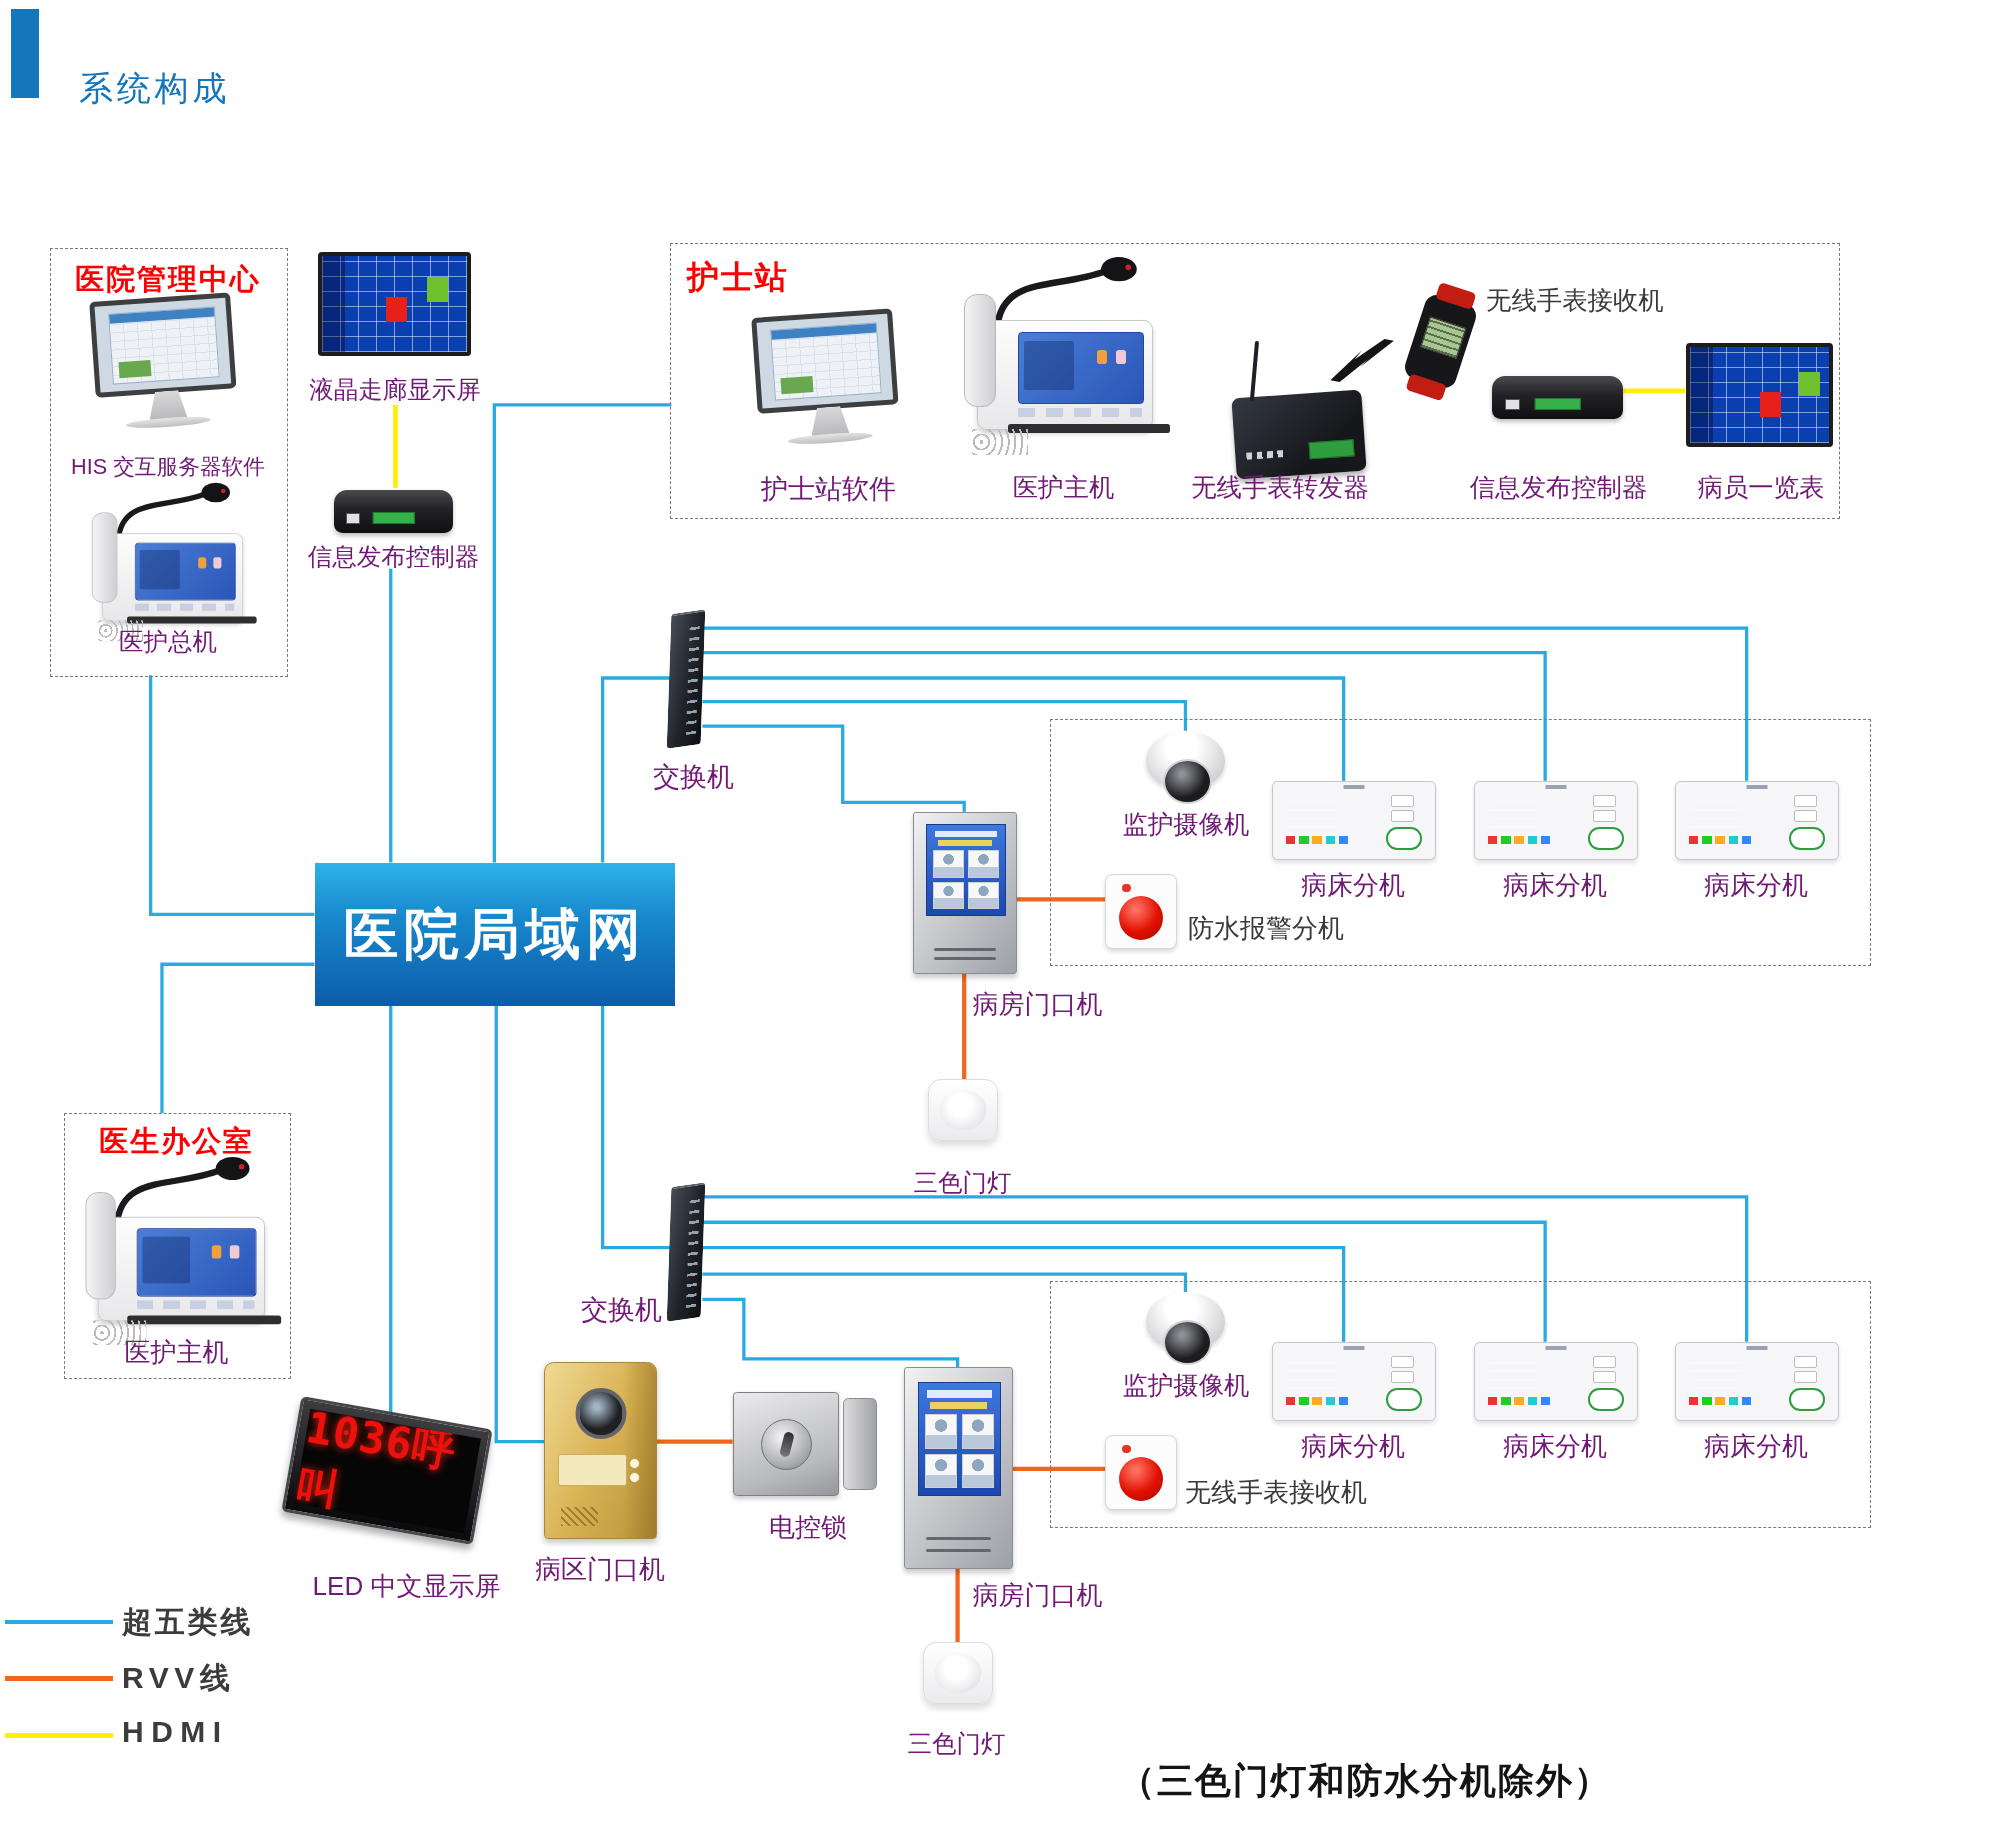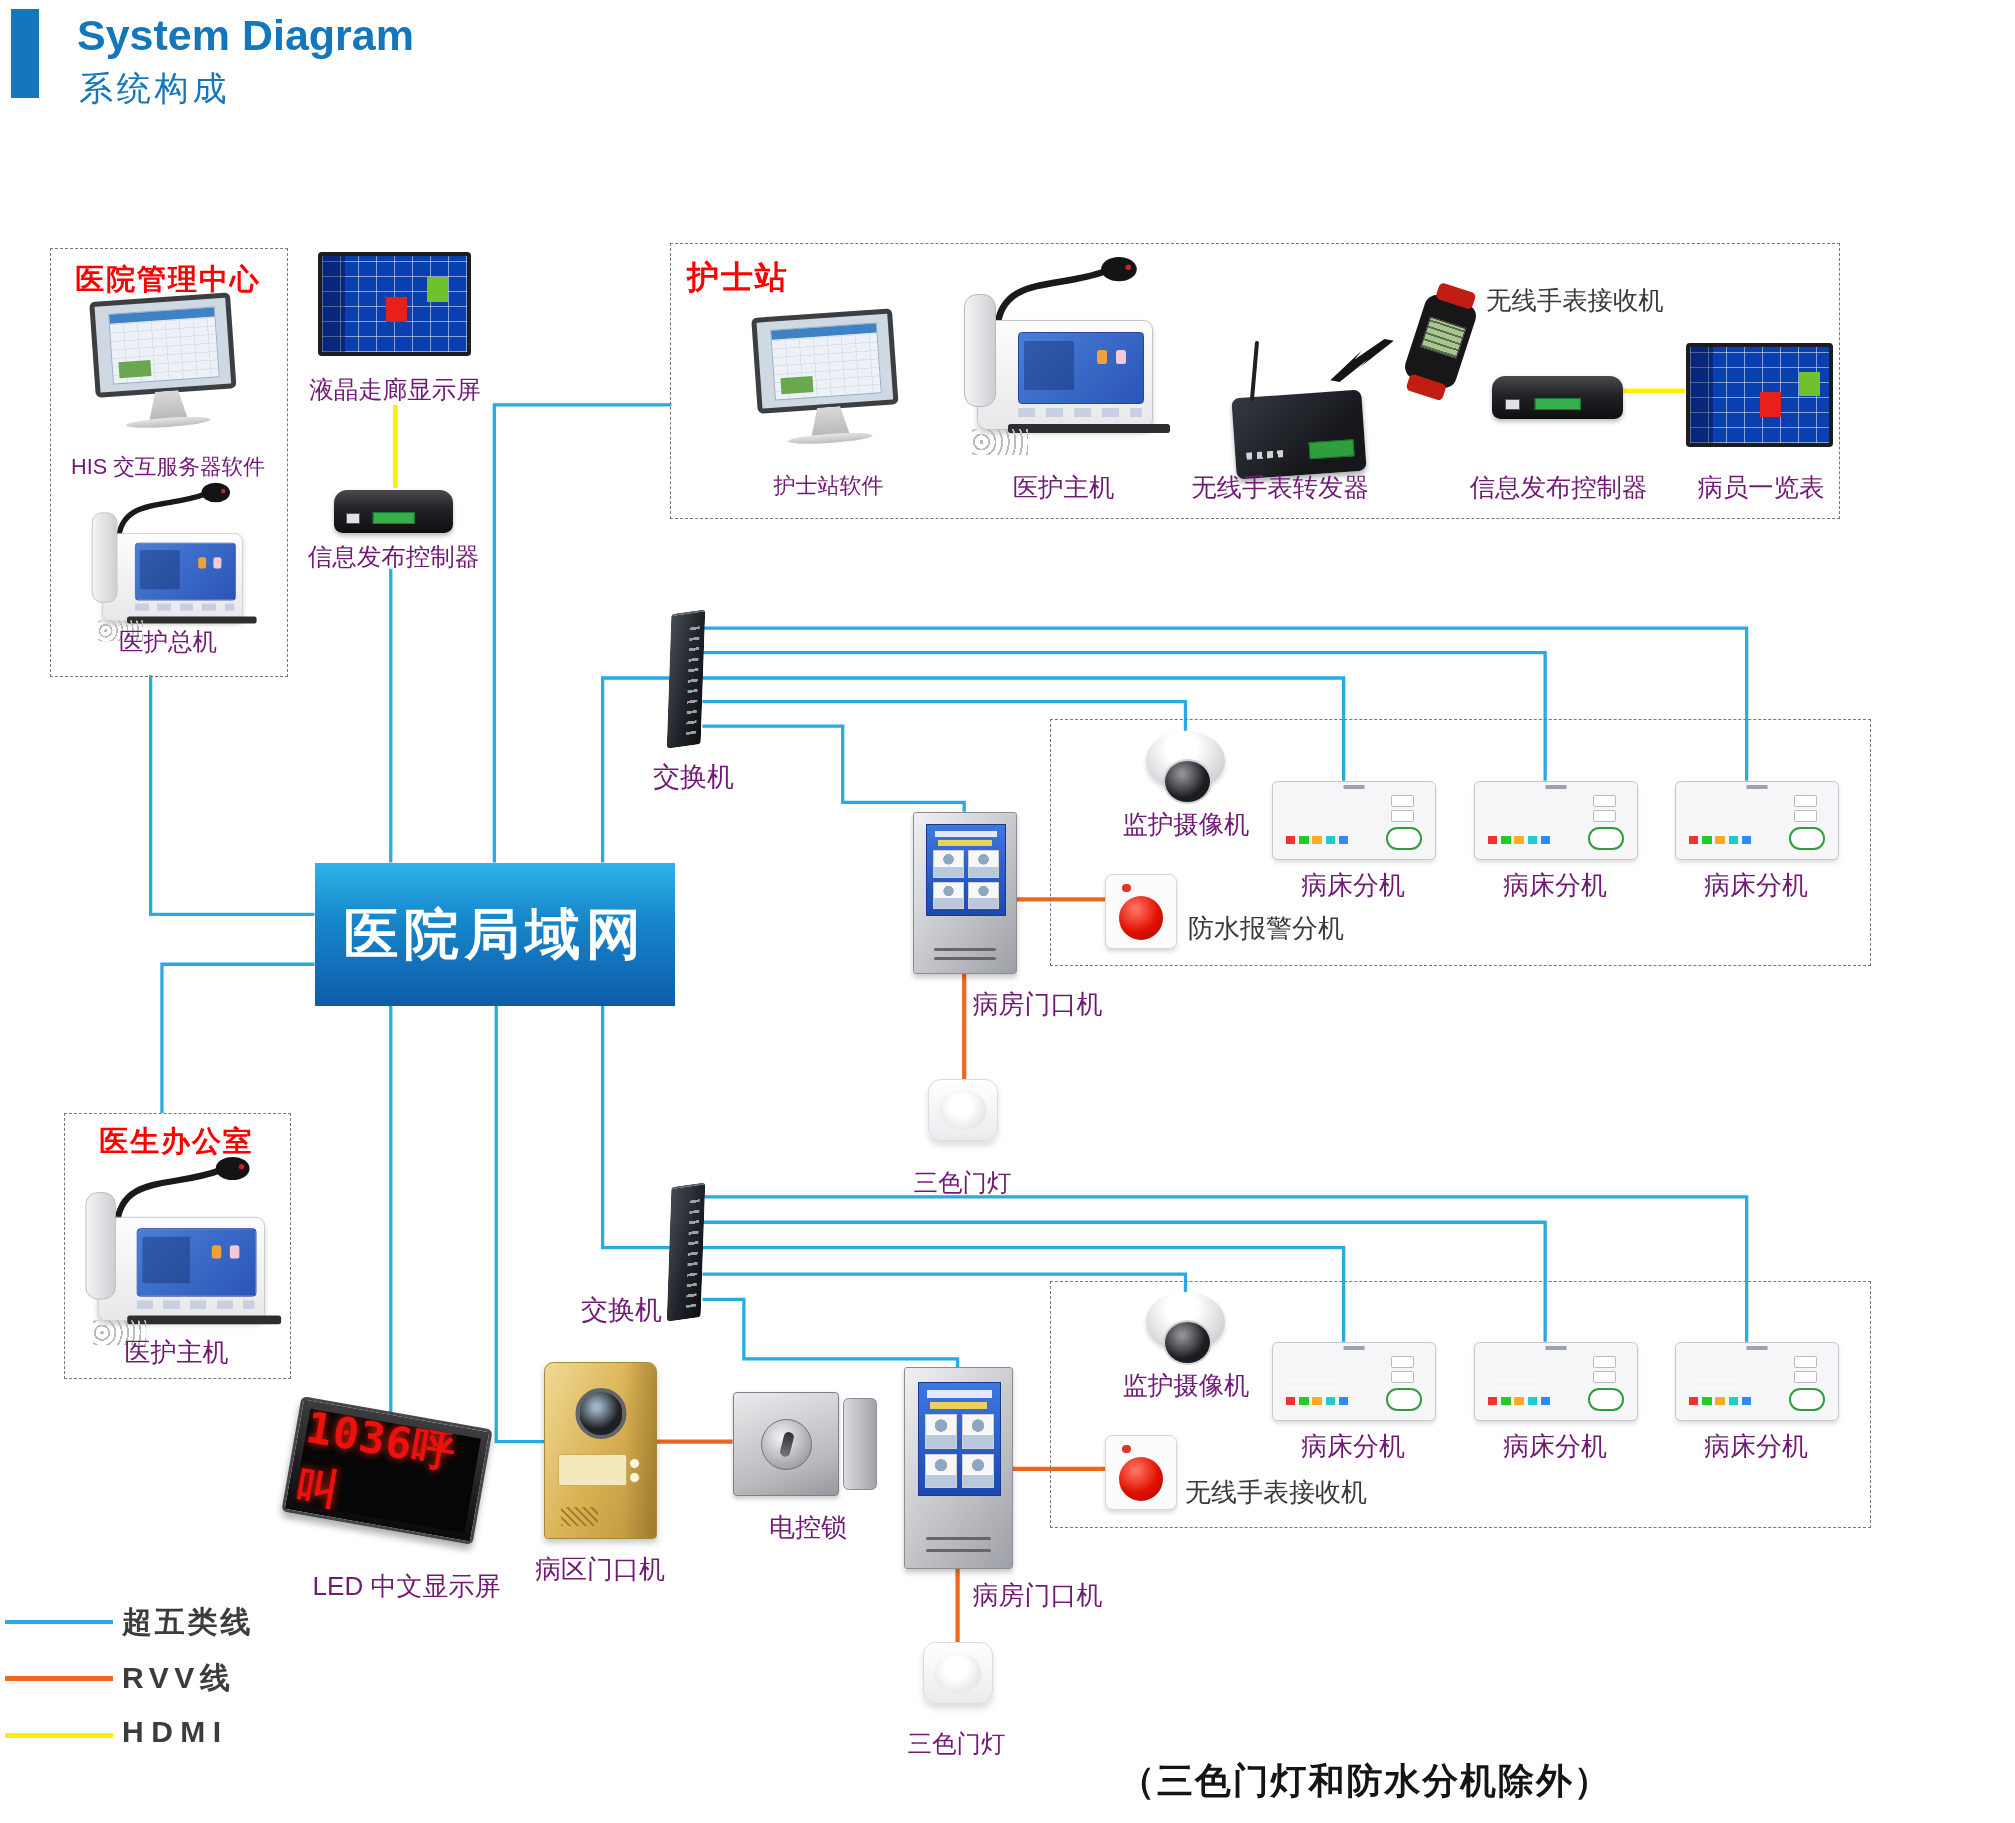--- a/index.html
+++ b/index.html
@@ -160,21 +160,20 @@
     <path class="w-orange" d="M1024,1032 V1146"></path>
     <path class="w-orange" d="M696,1531 H778"></path>
     <path class="w-orange" d="M1074,1560 H1174"></path>
     <path class="w-orange" d="M1017,1664 V1744"></path>
 
     <path class="w-yellow" d="M420,430 V518"></path>
     <path class="w-yellow" d="M1724,415 H1790"></path>
   </svg>
 
   <div class="abs hdr-bar"></div>
-  <div class="abs hdr-en">System Diagram</div>
   <div class="abs hdr-zh">系统构成</div>
 
   <div class="abs gbox" style="left:50px;top:248px;width:236px;height:427px;"></div>
   <div class="abs gtitle" style="left:50px;top:260px;width:236px;text-align:center;">医院管理中心</div>
   <div class="abs imac" style="left:94px;top:297px;">
     <div class="imac-screen">
         <div class="imac-win">
           <div class="imac-bar"></div>
           <div class="imac-green"></div>
         </div>
@@ -219,21 +218,21 @@
   <div class="abs imac" style="left:756px;top:313px;">
     <div class="imac-screen">
         <div class="imac-win">
           <div class="imac-bar"></div>
           <div class="imac-green"></div>
         </div>
       </div>
     <div class="imac-stand"></div>
       <div class="imac-base"></div>
   </div>
-  <div class="abs lbl" style="left:751px;top:471px;width:155px;font-size:22px;">护士站软件</div>
+  <div class="abs lbl" style="left:751px;top:471px;width:155px;font-size:27px;">护士站软件</div>
   <div class="abs phone" style="left:953px;top:256px;">
     <svg width="179" height="75" style="position:absolute;left:22.6px;top:0;" viewBox="0 0 190 80">
         <path d="M22,78 C26,20 86,36 138,16" stroke="#1a1a1c" stroke-width="7" fill="none" stroke-linecap="round"></path>
         <ellipse cx="152" cy="14" rx="19" ry="13" fill="#141416"></ellipse>
         <circle cx="162" cy="12" r="3" fill="#c22"></circle>
       </svg>
     <div class="ph-body">
         <div class="ph-screen">
           <div class="ph-sub"></div>
           <div class="ph-p1"></div>

